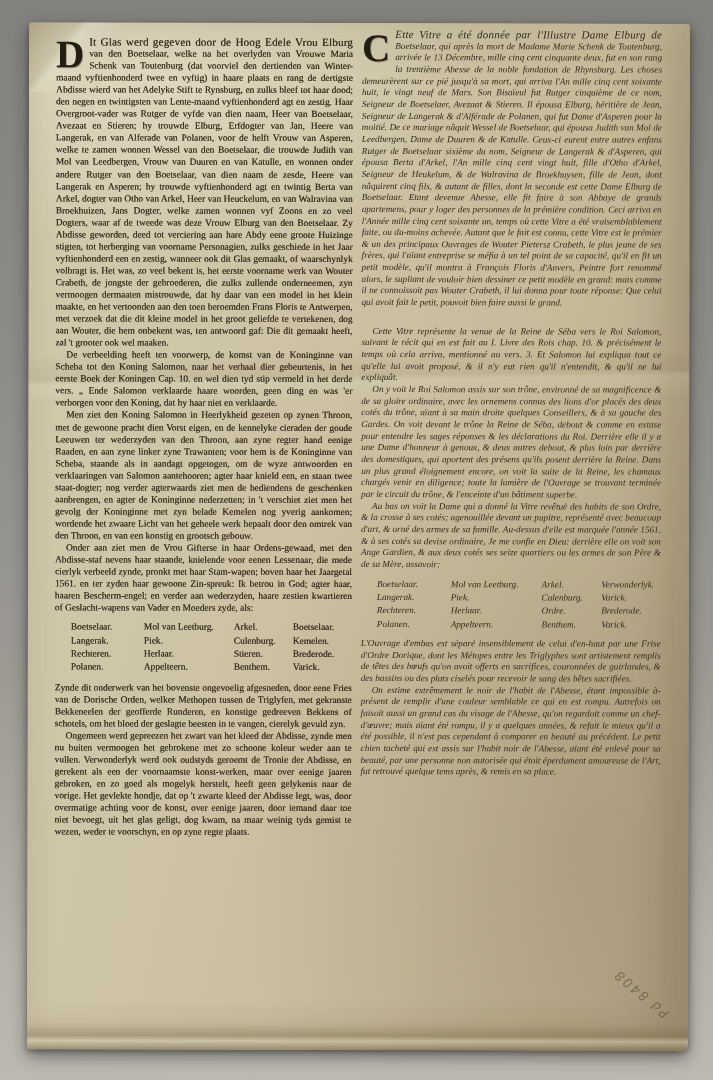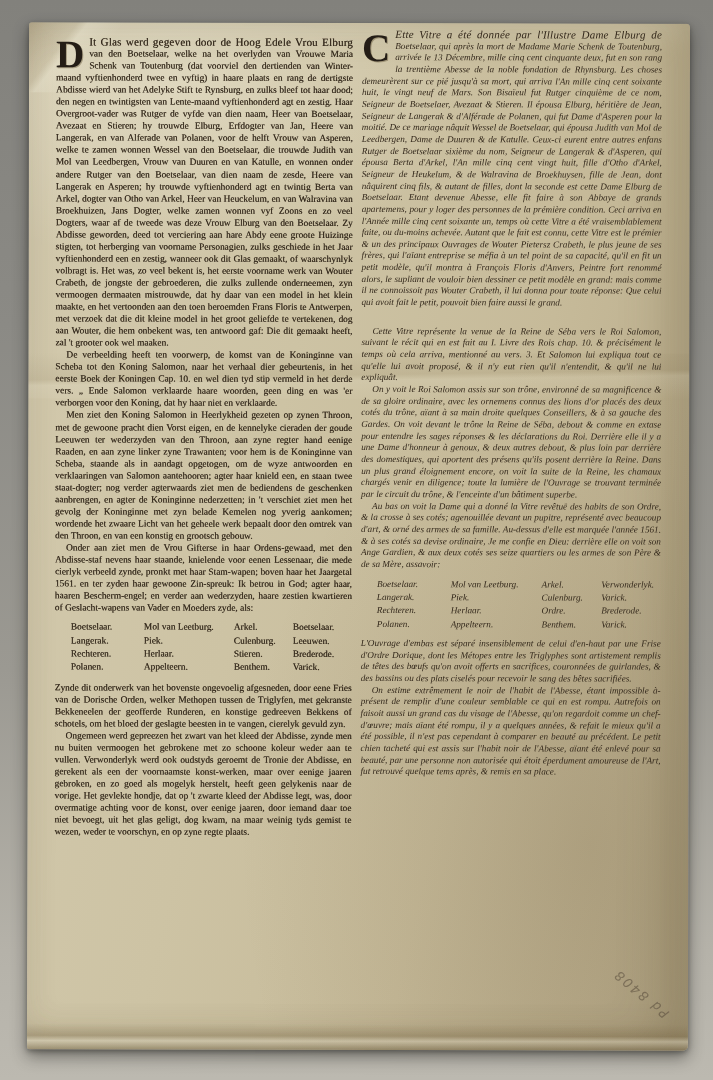--- a/index.html
+++ b/index.html
@@ -63,21 +63,21 @@
       <p class="para indent">Men ziet den Koning Salomon in Heerlykheid gezeten op zynen Throon, met de gewoone pracht dien Vorst eigen, en de kennelyke cieraden der goude Leeuwen ter wederzyden van den Throon, aan zyne regter hand eenige Raaden, en aan zyne linker zyne Trawanten; voor hem is de Koninginne van Scheba, staande als in aandagt opgetogen, om de wyze antwoorden en verklaaringen van Salomon aantehooren; agter haar knield een, en staan twee staat-dogter; nog verder agterwaards ziet men de bediendens de geschenken aanbrengen, en agter de Koninginne nederzetten; in 't verschiet ziet men het gevolg der Koninginne met zyn belade Kemelen nog yverig aankomen; wordende het zwaare Licht van het geheele werk bepaalt door den omtrek van den Throon, en van een konstig en grootsch gebouw.</p>
       <p class="para indent">Onder aan ziet men de Vrou Gifterse in haar Ordens-gewaad, met den Abdisse-staf nevens haar staande, knielende voor eenen Lessenaar, die mede cierlyk verbeeld zynde, pronkt met haar Stam-wapen; boven haar het Jaargetal 1561. en ter zyden haar gewoone Zin-spreuk: Ik betrou in God; agter haar, haaren Bescherm-engel; en verder aan wederzyden, haare zestien kwartieren of Geslacht-wapens van Vader en Moeders zyde, als:</p>
       <div class="quarterings">
         <span>Boetselaar.</span>
           <span>Mol van Leetburg.</span>
           <span>Arkel.</span>
           <span>Boetselaar.</span>
         <span>Langerak.</span>
           <span>Piek.</span>
           <span>Culenburg.</span>
-          <span>Leeuwen.</span>
+          <span>Kemelen.</span>
         <span>Rechteren.</span>
           <span>Herlaar.</span>
           <span>Stieren.</span>
           <span>Brederode.</span>
         <span>Polanen.</span>
           <span>Appelteern.</span>
           <span>Benthem.</span>
           <span>Varick.</span>
       </div>
       <p class="para">Zynde dit onderwerk van het bovenste ongevoelig afgesneden, door eene Fries van de Dorische Orden, welker Methopen tussen de Triglyfen, met gekranste Bekkeneelen der geofferde Runderen, en konstige gedreeven Bekkens of schotels, om het bloed der geslagte beesten in te vangen, cierelyk gevuld zyn.</p>

